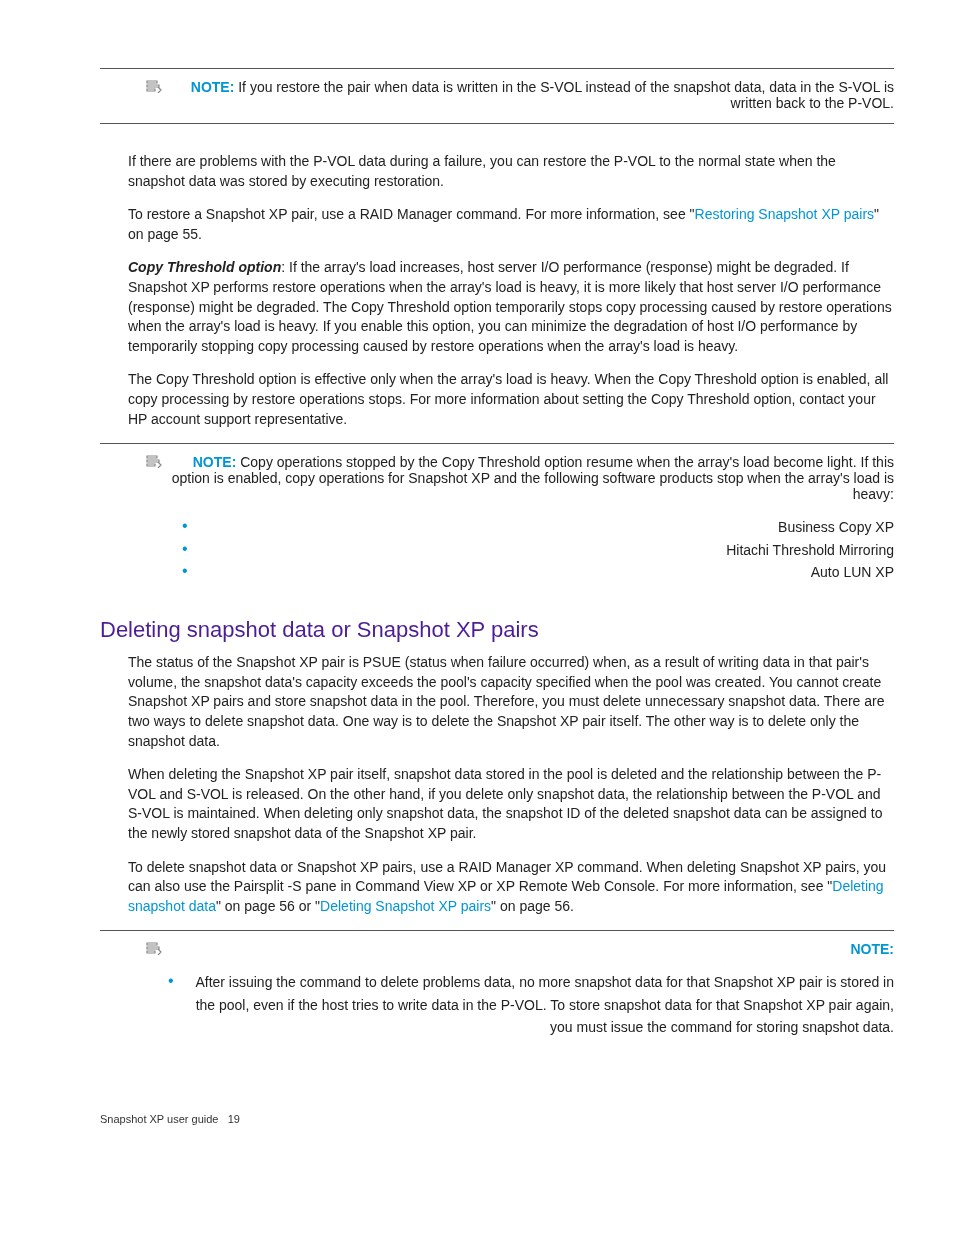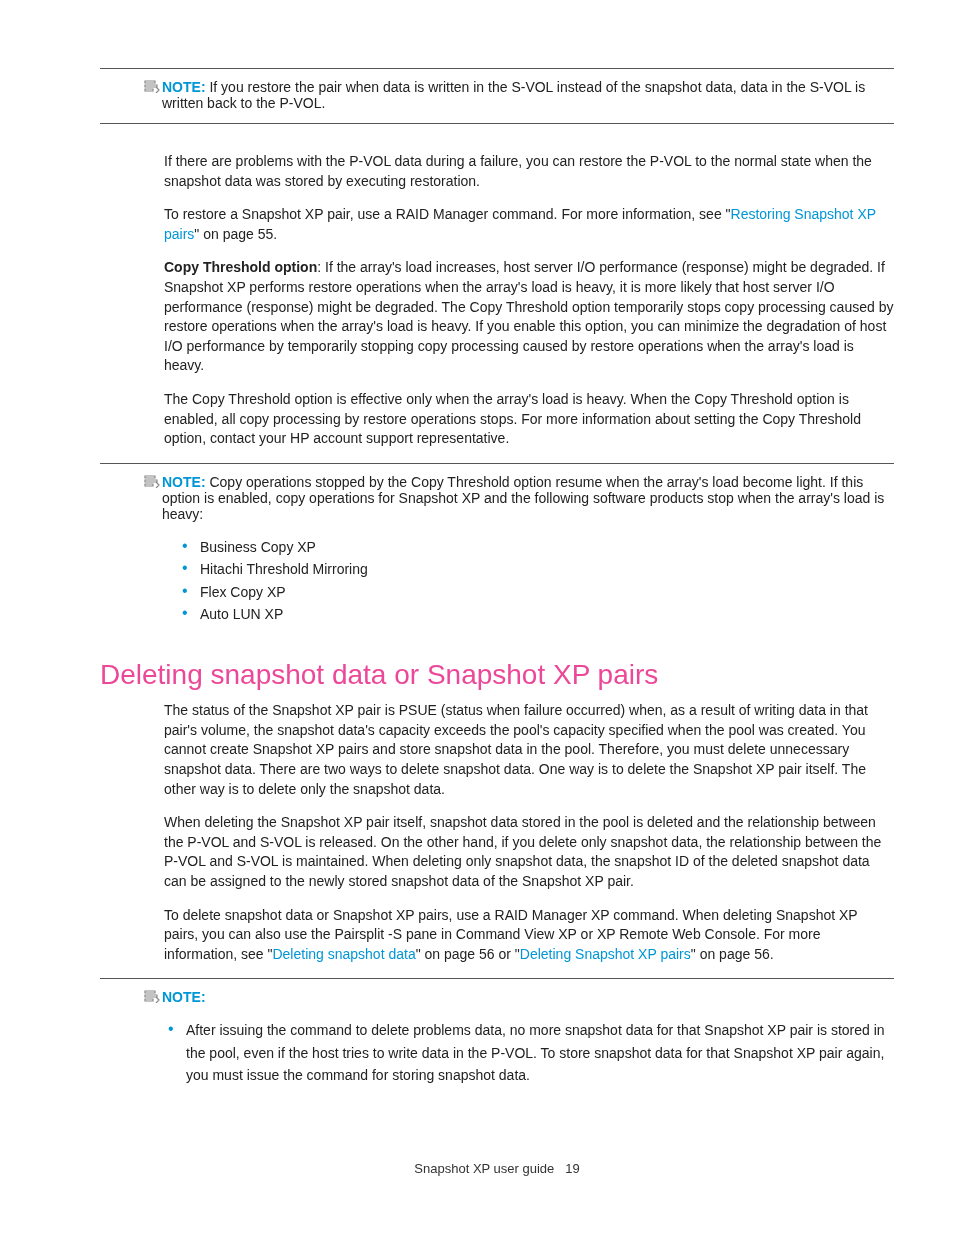--- a/index.html
+++ b/index.html
@@ -13,41 +13,42 @@
   }
   .page {
     padding: 60px 60px 40px 100px;
   }
   .hr {
     border: none;
     border-top: 1px solid #555;
     margin: 8px 0;
   }
   .indent {
-    margin-left: 64px;
+    margin-left: 28px;
   }
   .note-icon {
     display: inline-block;
     width: 18px;
     color: #666;
     vertical-align: top;
   }
   .note-label {
     color: #0096d6;
     font-weight: bold;
   }
   p {
     margin: 0 0 14px 0;
     line-height: 1.4;
   }
   .link {
     color: #0096d6;
   }
   .em-bold {
     font-weight: bold;
+    font-style: italic;
   }
   ul.bul {
     list-style: none;
     padding-left: 20px;
     margin: 14px 0 10px 0;
   }
   ul.bul li {
     position: relative;
     padding-left: 18px;
     line-height: 1.6;
@@ -56,31 +57,31 @@
     content: "•";
     color: #0096d6;
     position: absolute;
     left: 0;
     font-size: 16px;
     line-height: 1.3;
   }
   h2.section {
     font-family: Arial, Helvetica, sans-serif;
     font-weight: 300;
-    font-size: 28px;
-    color: #ec4899;
+    font-size: 22px;
+    color: #4c1d95;
     margin: 24px 0 10px 0;
   }
   .footer {
-    text-align: center;
-    font-size: 13px;
+    text-align: left;
+    font-size: 11px;
     margin-top: 60px;
     color: #333;
   }
-  .note-row { display: flex; }
+  .note-row { display: flex; text-align: right; }
   .note-row .note-txt { flex: 1; }
   .spacer { height: 20px; }
 </style>
 </head>
 <body>
 
 <div class="page">
 
   <div>
     <hr class="hr">
@@ -122,21 +123,20 @@
             <path d="M1 2h10v2H1zM1 6h12v2H1zM1 10h8v2H1zM12 8l3 3-3 3" fill="none" stroke="#888" stroke-width="1.2"></path>
           </svg>
       </span>
       <div class="note-txt">
         <span class="note-label">NOTE:</span>
         <span>Copy operations stopped by the Copy Threshold option resume when the array's load become light. If this option is enabled, copy operations for Snapshot XP and the following software products stop when the array's load is heavy:</span>
 
         <ul class="bul">
           <li>Business Copy XP</li>
           <li>Hitachi Threshold Mirroring</li>
-          <li>Flex Copy XP</li>
           <li>Auto LUN XP</li>
         </ul>
       </div>
     </div>
   </div>
 
   <h2 class="section">Deleting snapshot data or Snapshot XP pairs</h2>
 
   <div class="indent">
     <p>The status of the Snapshot XP pair is PSUE (status when failure occurred) when, as a result of writing data in that pair's volume, the snapshot data's capacity exceeds the pool's capacity specified when the pool was created. You cannot create Snapshot XP pairs and store snapshot data in the pool. Therefore, you must delete unnecessary snapshot data. There are two ways to delete snapshot data. One way is to delete the Snapshot XP pair itself. The other way is to delete only the snapshot data.</p>

